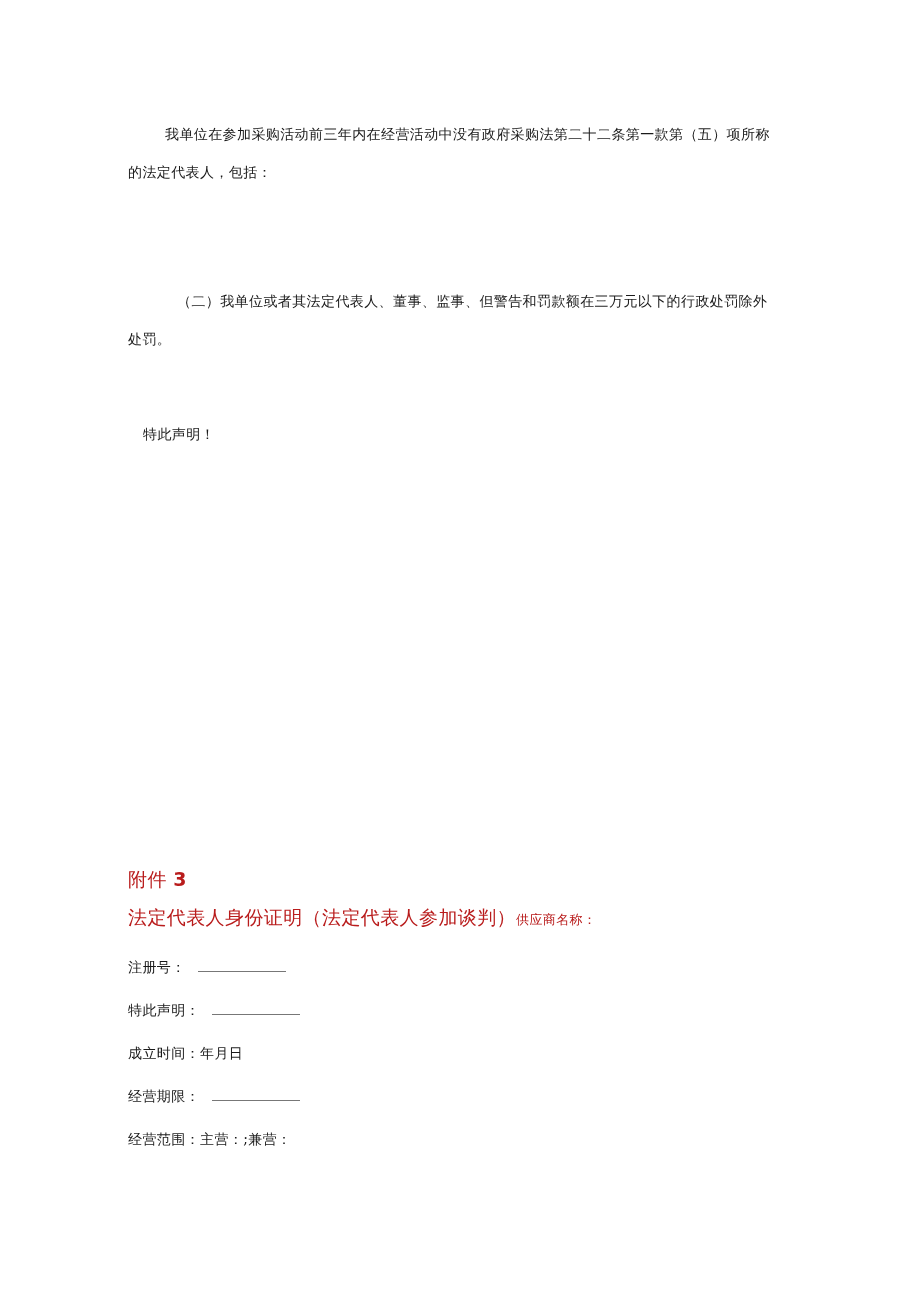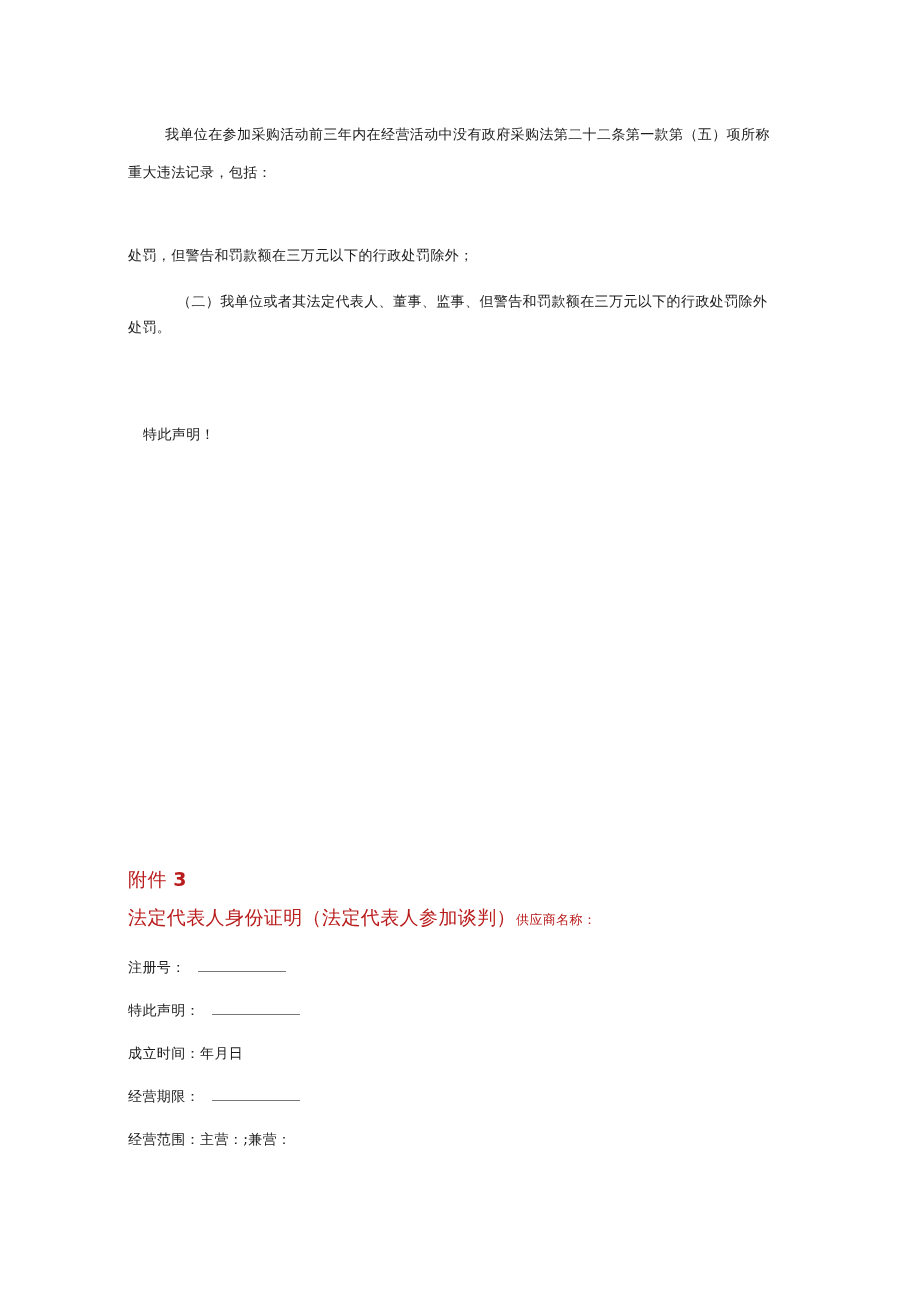--- a/index.html
+++ b/index.html
@@ -14,26 +14,25 @@
     .h-title { font-size: 19px; line-height: 24px; }
     .h-title .suffix { font-family: "DejaVu Serif", "Liberation Serif", serif; font-size: 13px; font-weight: normal; }
     .blank { display: inline-block; width: 88px; border-bottom: 1px solid #777; height: 12px; vertical-align: baseline; margin-left: 12px; }
   </style>
 </head>
 <body>
 
 <div class="page">
 
   <div class="line body-text" style="left:165px; top:125px;">我单位在参加采购活动前三年内在经营活动中没有政府采购法第二十二条第一款第（五）项所称</div>
-  <div class="line body-text" style="left:128px; top:163px;">重大违法记录，包括：</div>
+  <div class="line body-text" style="left:128px; top:163px;">的法定代表人，包括：</div>
 
-  <div class="line body-text" style="left:128px; top:246px;">处罚，但警告和罚款额在三万元以下的行政处罚除外；</div>
 
   <div class="line body-text" style="left:177px; top:292px;">（二）我单位或者其法定代表人、董事、监事、但警告和罚款额在三万元以下的行政处罚除外</div>
-  <div class="line body-text" style="left:128px; top:318px;">处罚。</div>
+  <div class="line body-text" style="left:128px; top:330px;">处罚。</div>
 
   <div class="line body-text" style="left:143px; top:425px;">特此声明！</div>
 
 
   <div class="line heading-sans h-annex" style="left:128px; top:867px;">
     <span>附件</span>
     <span class="num">3</span>
   </div>
 
   <div class="line heading-sans h-title" style="left:128px; top:905px;">

